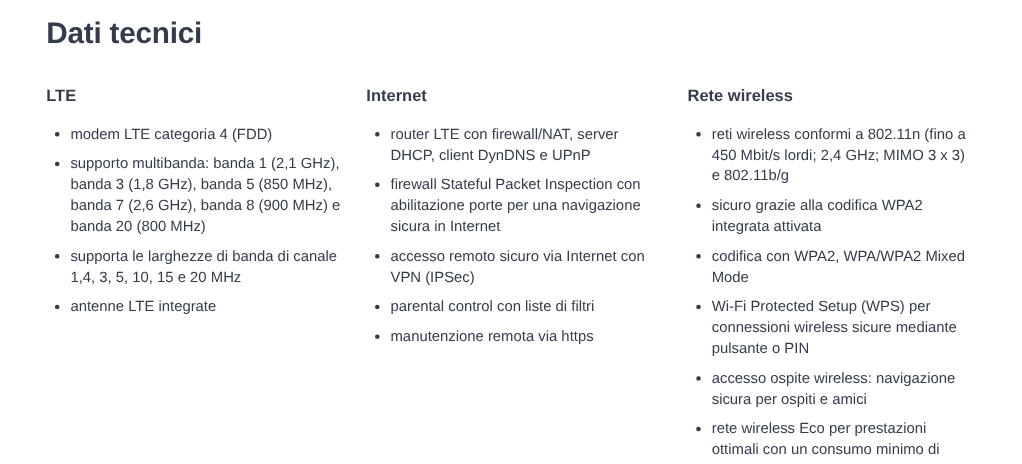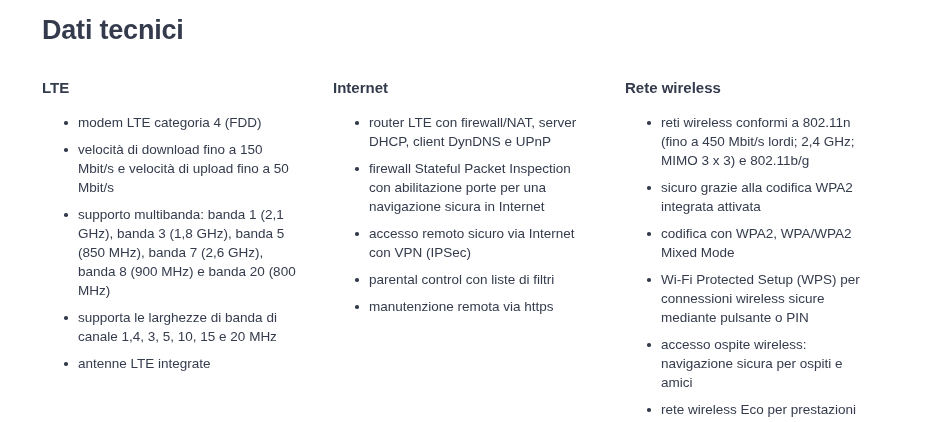--- a/index.html
+++ b/index.html
@@ -34,21 +34,21 @@
     padding-right: 20px;
   }
   .spec-heading {
     font-size: 15px;
     font-weight: 700;
     margin: 16px 0 15px 0;
     line-height: 18px;
   }
   ul.spec-list {
     list-style: none;
-    margin: 16px;
+    margin: 2px;
     padding: 0;
   }
   ul.spec-list li {
     position: relative;
     padding-left: 20px;
     font-size: 13.5px;
     line-height: 19px;
     margin-bottom: 8px;
   }
   ul.spec-list li .bullet {
@@ -66,21 +66,20 @@
 
 <div class="page">
   <h1 class="page-title">Dati tecnici</h1>
 
   <div class="spec-columns">
 
     <div class="spec-column">
       <h2 class="spec-heading">LTE</h2>
       <ul class="spec-list">
           <li><span class="bullet"></span><span>modem LTE categoria 4 (FDD)</span></li>
-          <li><span class="bullet"></span><span>velocità di download fino a 150 Mbit/s e velocità di upload fino a 50 Mbit/s</span></li>
           <li><span class="bullet"></span><span>supporto multibanda: banda 1 (2,1 GHz), banda 3 (1,8 GHz), banda 5 (850 MHz), banda 7 (2,6 GHz), banda 8 (900 MHz) e banda 20 (800 MHz)</span></li>
           <li><span class="bullet"></span><span>supporta le larghezze di banda di canale 1,4, 3, 5, 10, 15 e 20 MHz</span></li>
           <li><span class="bullet"></span><span>antenne LTE integrate</span></li>
         </ul>
     </div>
 
     <div class="spec-column">
       <h2 class="spec-heading">Internet</h2>
       <ul class="spec-list">
           <li><span class="bullet"></span><span>router LTE con firewall/NAT, server DHCP, client DynDNS e UPnP</span></li>

